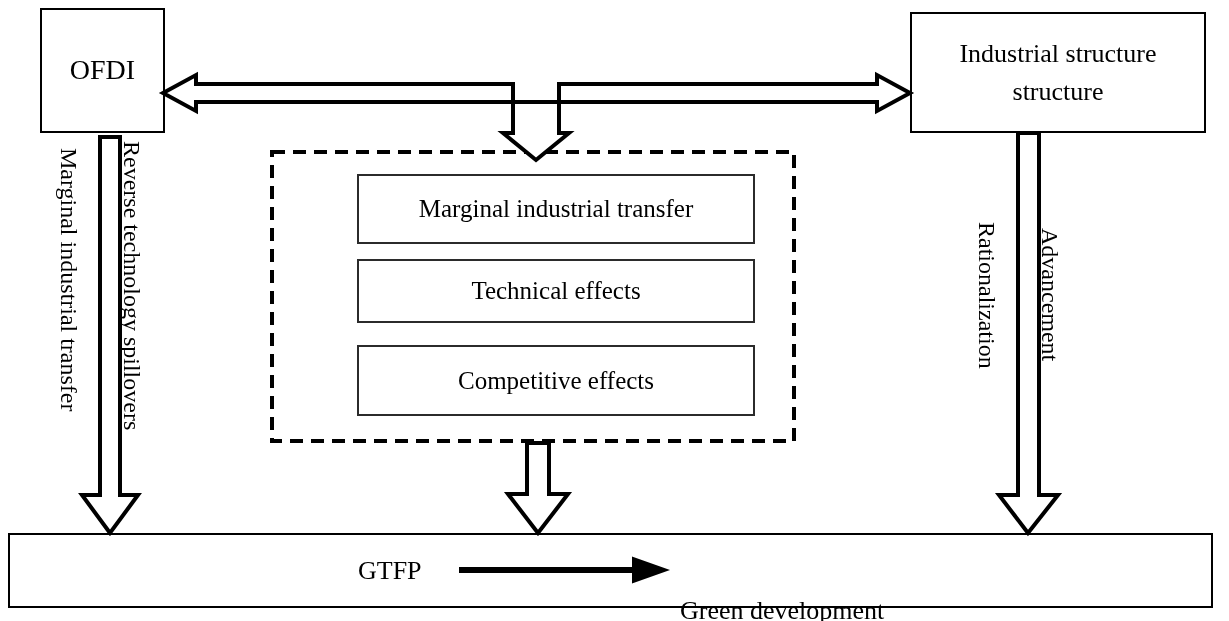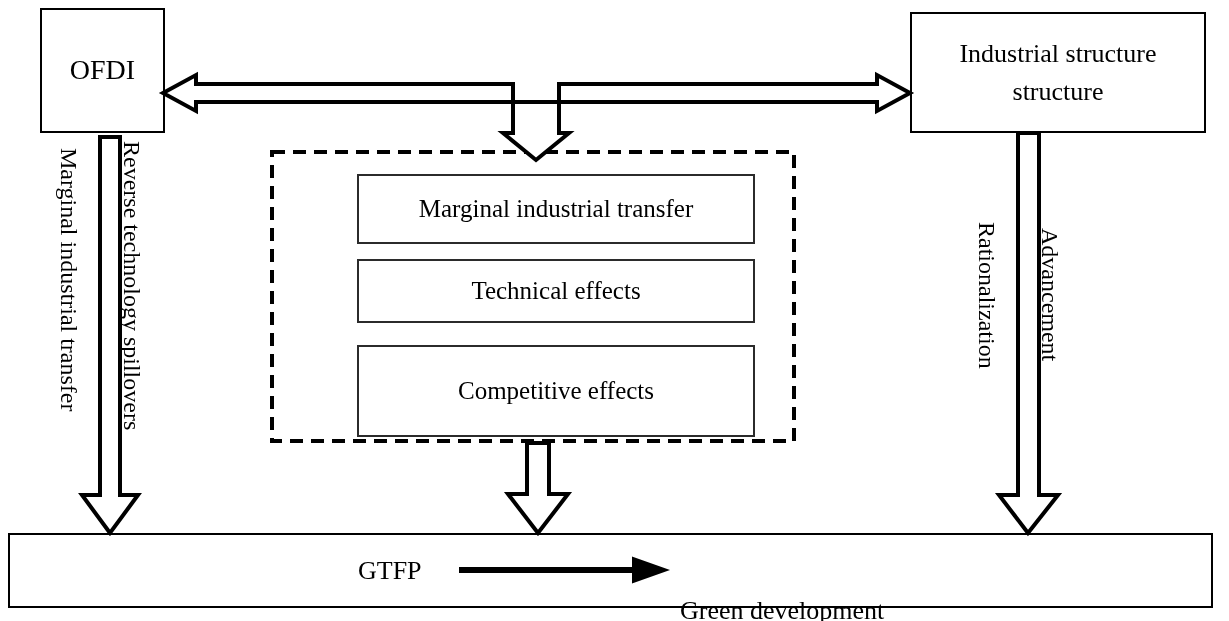--- a/index.html
+++ b/index.html
@@ -87,21 +87,21 @@
   <div class="dashed-group" style="left:270px; top:150px; width:526px; height:293px;"></div>
 
   <div class="inner-box f25" style="left:357px; top:174px; width:398px; height:70px;">
     <span>Marginal industrial transfer</span>
   </div>
 
   <div class="inner-box f25" style="left:357px; top:259px; width:398px; height:64px;">
     <span>Technical effects</span>
   </div>
 
-  <div class="inner-box f25" style="left:357px; top:345px; width:398px; height:92px;">
+  <div class="inner-box f25" style="left:357px; top:345px; width:398px; height:71px;">
     <span>Competitive effects</span>
   </div>
 
   <div class="box" style="left:8px; top:533px; width:1205px; height:75px;"></div>
 
   <div class="hlabel f26" style="left:358px; top:556px;">GTFP</div>
 
   <div class="hlabel f26" style="left:680px; top:556px;margin-top:40px;">Green development</div>
 
   <div class="vlabel f24" style="left:82px; top:148px; transform: rotate(90deg);">Marginal industrial transfer</div>

